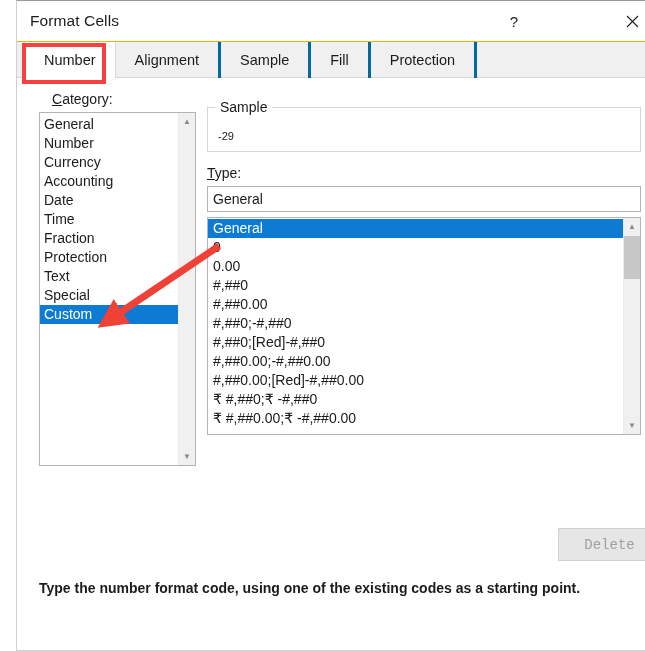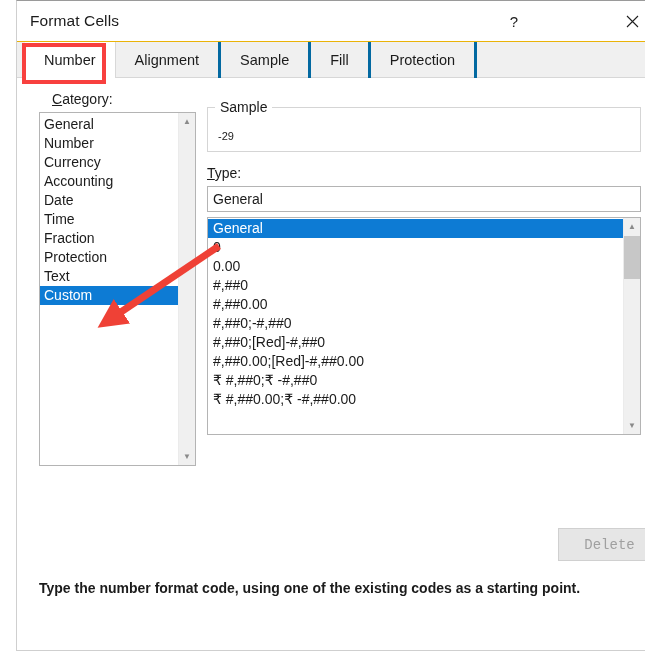--- a/index.html
+++ b/index.html
@@ -350,20 +350,21 @@
       <div class="list-items" id="category-items">
           <div class="list-item"><span>General</span></div>
           <div class="list-item"><span>Number</span></div>
           <div class="list-item"><span>Currency</span></div>
           <div class="list-item"><span>Accounting</span></div>
           <div class="list-item"><span>Date</span></div>
           <div class="list-item"><span>Time</span></div>
           <div class="list-item"><span>Fraction</span></div>
           <div class="list-item"><span>Protection</span></div>
           <div class="list-item"><span>Text</span></div>
+          <div class="list-item"><span>Special</span></div>
           <div class="list-item selected"><span>Custom</span></div>
         </div>
       <div class="vscroll">
         <div class="arrow up">▲</div>
         <div class="arrow down">▼</div>
       </div>
     </div>
 
     <div id="sample-group"></div>
     <div id="sample-legend">Sample</div>
@@ -374,20 +375,21 @@
 
     <div class="listbox" id="type-list">
       <div class="list-items" id="type-items">
           <div class="list-item selected"><span>General</span></div>
           <div class="list-item"><span>0</span></div>
           <div class="list-item"><span>0.00</span></div>
           <div class="list-item"><span>#,##0</span></div>
           <div class="list-item"><span>#,##0.00</span></div>
           <div class="list-item"><span>#,##0;-#,##0</span></div>
           <div class="list-item"><span>#,##0;[Red]-#,##0</span></div>
+          <div class="list-item"><span>#,##0.00;-#,##0.00</span></div>
           <div class="list-item"><span>#,##0.00;[Red]-#,##0.00</span></div>
           <div class="list-item"><span>₹ #,##0;₹ -#,##0</span></div>
           <div class="list-item"><span>₹ #,##0.00;₹ -#,##0.00</span></div>
         </div>
       <div class="vscroll">
         <div class="arrow up">▲</div>
         <div class="thumb" style="top:18px;height:43px;"></div>
         <div class="arrow down">▼</div>
       </div>
     </div>

